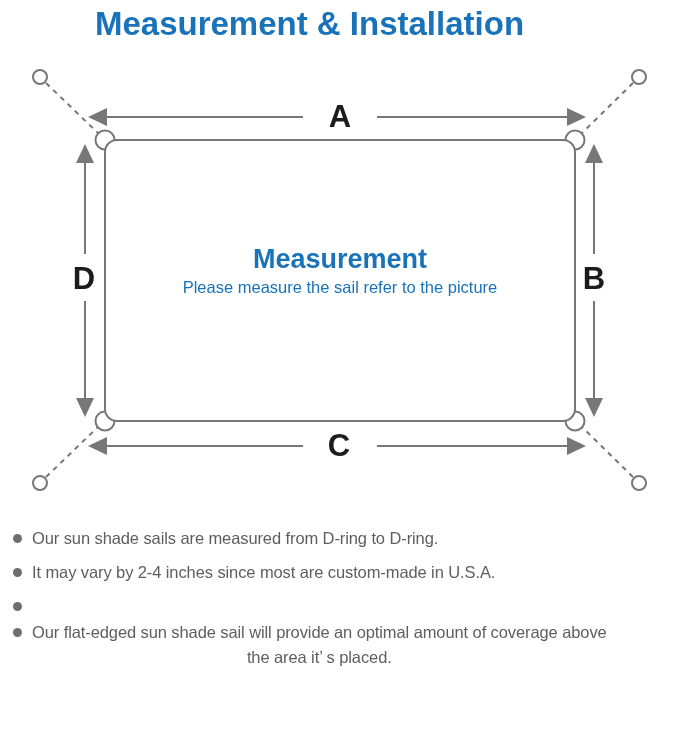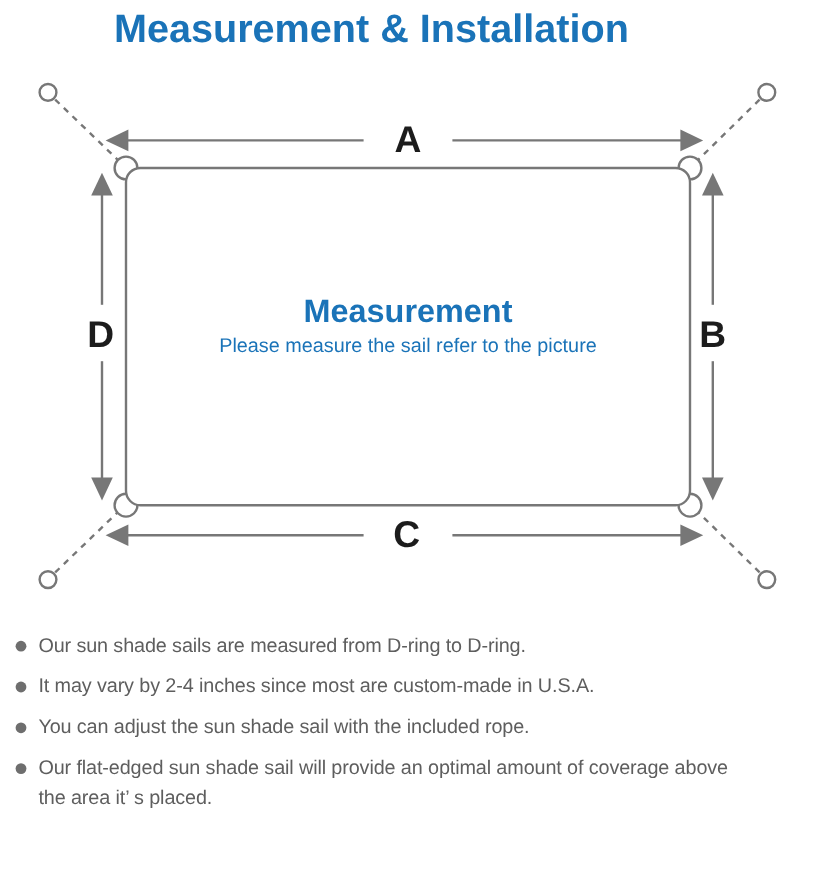--- a/index.html
+++ b/index.html
@@ -17,21 +17,21 @@
   .diagram text{font-family:"Liberation Sans","DejaVu Sans",sans-serif;}
   .dim-label{font-size:31px;font-weight:700;fill:#1c1c1c;}
   .center-heading{font-size:27px;font-weight:700;fill:#1a73b8;}
   .center-sub{font-size:16.5px;fill:#1a73b8;}
   .gline{stroke:#777777;stroke-width:2;fill:none;}
   .gdash{stroke:#777777;stroke-width:2;fill:none;stroke-dasharray:5 5;}
   .ring{fill:#ffffff;stroke:#777777;stroke-width:2;}
   .ghead{fill:#777777;stroke:none;}
   .sail{fill:#ffffff;stroke:#777777;stroke-width:2;}
   .bullets{
-    margin:0;padding:6px 8px 0 12px;list-style:none;
+    margin:0;padding:6px 8px 0 12px;list-style:none;text-align:center;
   }
   .bullets li{
     display:flex;align-items:flex-start;margin-bottom:9px;
   }
   .bullet-dot{
     flex:0 0 9px;width:9px;height:9px;border-radius:50%;
     background:#6e6e6e;margin:8px 10px 0 1px;
   }
   .bullet-text{
     font-size:16.5px;line-height:25px;color:#5e5e5e;
@@ -104,21 +104,20 @@
     <li>
       <span class="bullet-dot"></span>
       <span class="bullet-text">Our sun shade sails are measured from D-ring to D-ring.</span>
     </li>
     <li>
       <span class="bullet-dot"></span>
       <span class="bullet-text">It may vary by 2-4 inches since most are custom-made in U.S.A.</span>
     </li>
     <li>
       <span class="bullet-dot"></span>
-      <span class="bullet-text">You can adjust the sun shade sail with the included rope.</span>
     </li>
     <li>
       <span class="bullet-dot"></span>
       <span class="bullet-text">Our flat-edged sun shade sail will provide an optimal amount of coverage above
 the area it’ s placed.</span>
     </li>
   </ul>
 
 </div>
 

